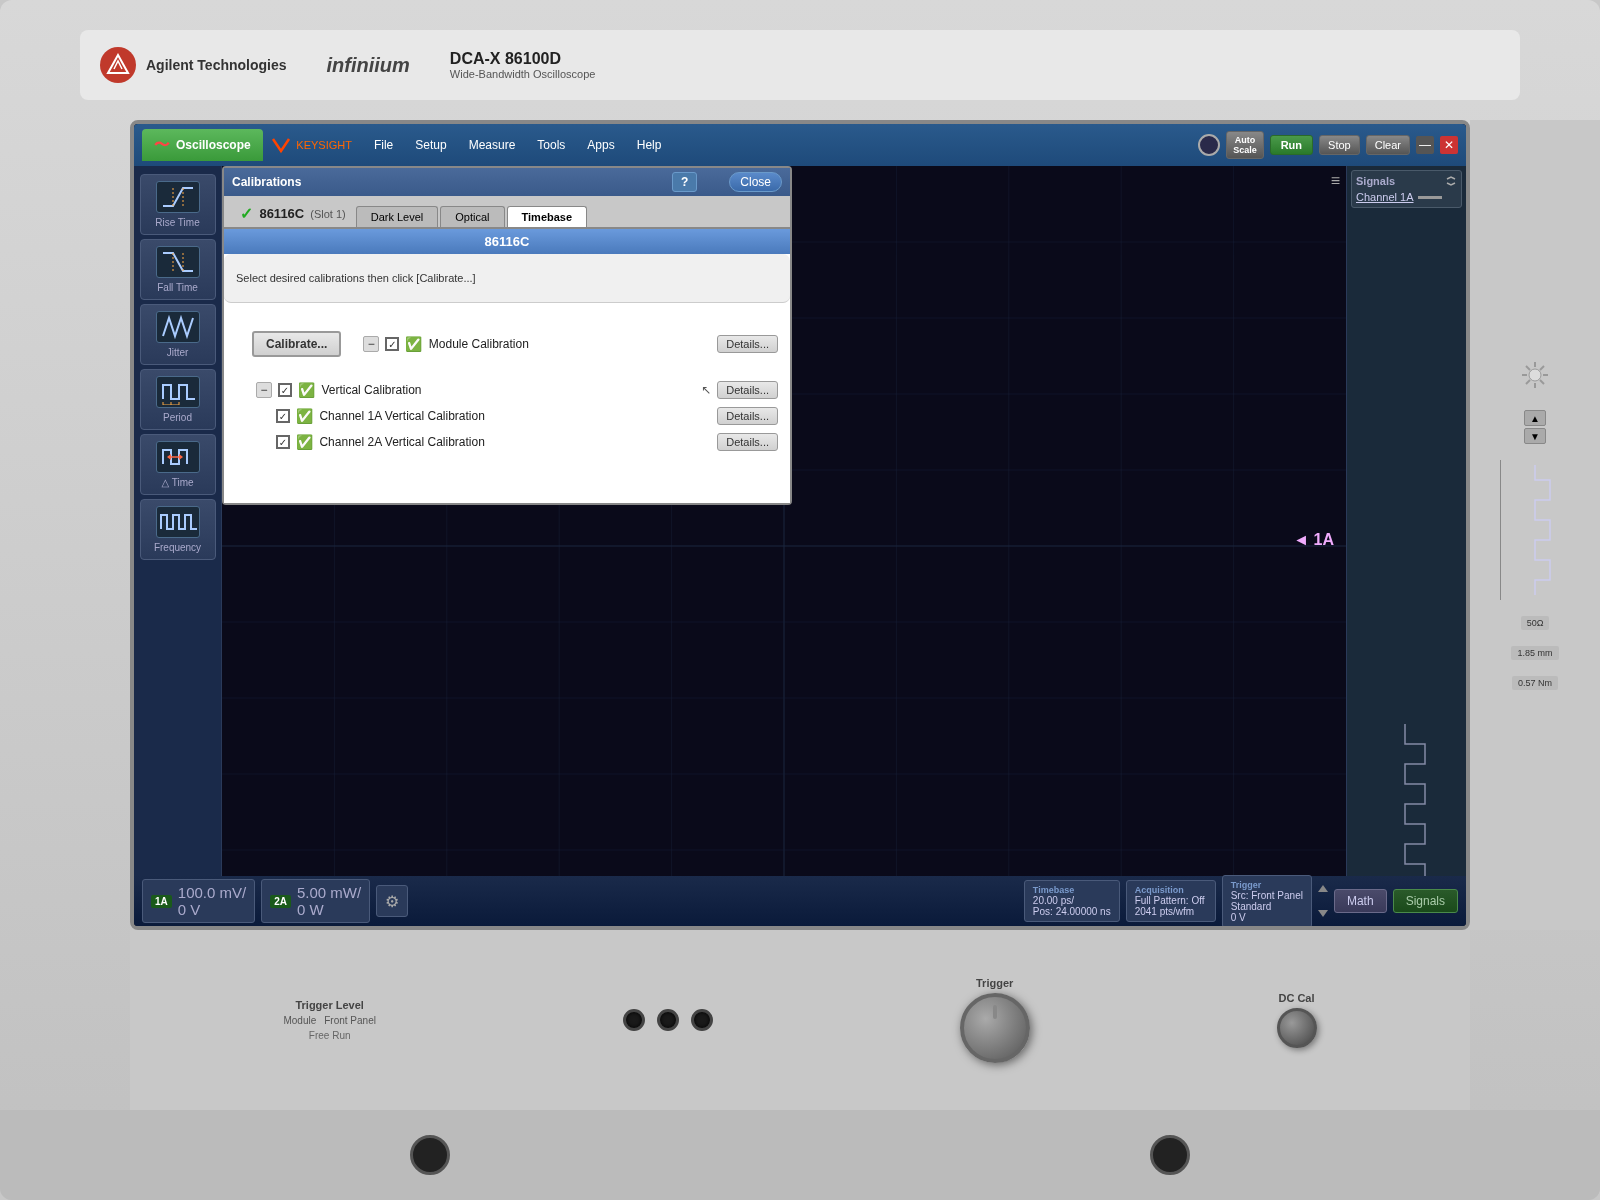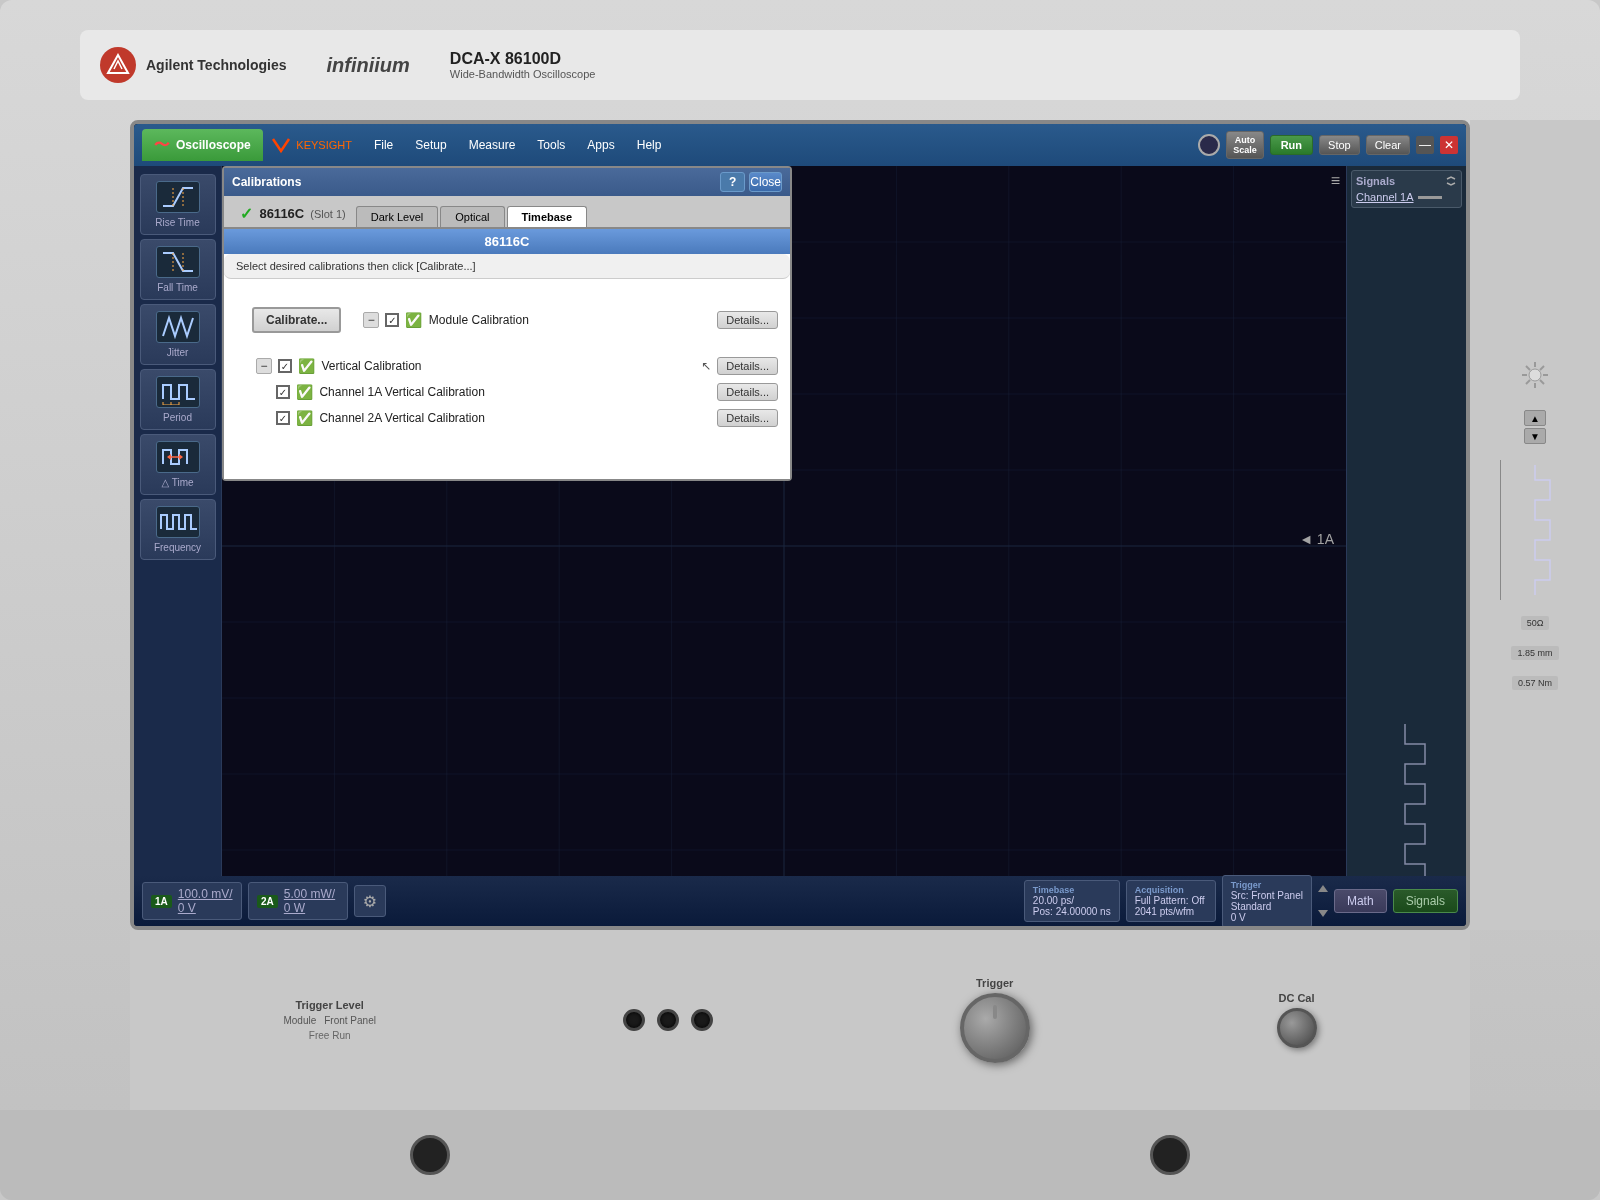--- a/index.html
+++ b/index.html
@@ -302,24 +302,25 @@
       padding: 2px 8px;
       font-size: 12px;
       font-weight: bold;
       cursor: pointer;
     }
 
     .close-btn-dialog {
       background: linear-gradient(180deg, #5a8aca 0%, #3a6aaa 100%);
       color: white;
       border: 1px solid #6a9aca;
-      border-radius: 3px;
-      padding: 2px 0;
+      border-radius: 10px;
+      padding: 2px 10px;
       font-size: 12px;
       cursor: pointer;
+      margin-left: 28px;
     }
 
     .dialog-tabs {
       display: flex;
       background: #c8c8c8;
       border-bottom: 2px solid #888;
       padding: 4px 8px 0;
       gap: 2px;
       align-items: flex-end;
     }
@@ -363,21 +364,21 @@
     .dialog-header-bar {
       background: linear-gradient(180deg, #6a9adc 0%, #4a7abc 100%);
       padding: 5px 8px;
       color: white;
       font-size: 13px;
       font-weight: bold;
       text-align: center;
     }
 
     .dialog-instruction {
-      padding: 6px 12px;
+      padding: 18px 12px;
       font-size: 11px;
       color: #333;
       background: #f0f0f0;
       border-bottom: 1px solid #ccc;
       border-radius: 7px;
     }
 
     .calibration-list {
       padding: 8px 12px;
       background: white;
@@ -540,22 +541,21 @@
       background: #1a5a1a;
       color: white;
       font-size: 10px;
       font-weight: bold;
       padding: 1px 4px;
       border-radius: 2px;
     }
 
     .ch-val {
       color: #aaaacc;
-      font-size: 12px;
-      text-decoration: underline;
+      font-size: 15px;
     }
 
     .status-group {
       background: #2a3a5a;
       border: 1px solid #4a5a7a;
       border-radius: 3px;
       padding: 4px 8px;
       min-width: 90px;
     }
 
@@ -800,21 +800,21 @@
             <line x1="0" y1="20%" x2="100%" y2="20%" stroke="#3a5a8a" stroke-width="0.5"></line>
             <line x1="0" y1="30%" x2="100%" y2="30%" stroke="#3a5a8a" stroke-width="0.5"></line>
             <line x1="0" y1="40%" x2="100%" y2="40%" stroke="#3a5a8a" stroke-width="0.5"></line>
             <line x1="0" y1="50%" x2="100%" y2="50%" stroke="#4a7aaa" stroke-width="1"></line>
             <line x1="0" y1="60%" x2="100%" y2="60%" stroke="#3a5a8a" stroke-width="0.5"></line>
             <line x1="0" y1="70%" x2="100%" y2="70%" stroke="#3a5a8a" stroke-width="0.5"></line>
             <line x1="0" y1="80%" x2="100%" y2="80%" stroke="#3a5a8a" stroke-width="0.5"></line>
             <line x1="0" y1="90%" x2="100%" y2="90%" stroke="#3a5a8a" stroke-width="0.5"></line>
           </svg>
 
-          <div style="position:absolute; right:12px; top:48%; color:#a3a3a3; font-size:14px; font-weight:normal; z-index:10;">
+          <div style="position:absolute; right:12px; top:48%; color:#f0abfc; font-size:16px; font-weight:bold; z-index:10;">
             <span>◄ 1A</span>
           </div>
 
           <div style="position:absolute; top:6px; right:6px; color:#aaa; font-size:16px; cursor:pointer; z-index:5;">≡</div>
 
           <div class="dialog-overlay">
             <div class="dialog-box">
 
               <div class="dialog-titlebar">
                 <span class="dialog-title-text">Calibrations</span>

